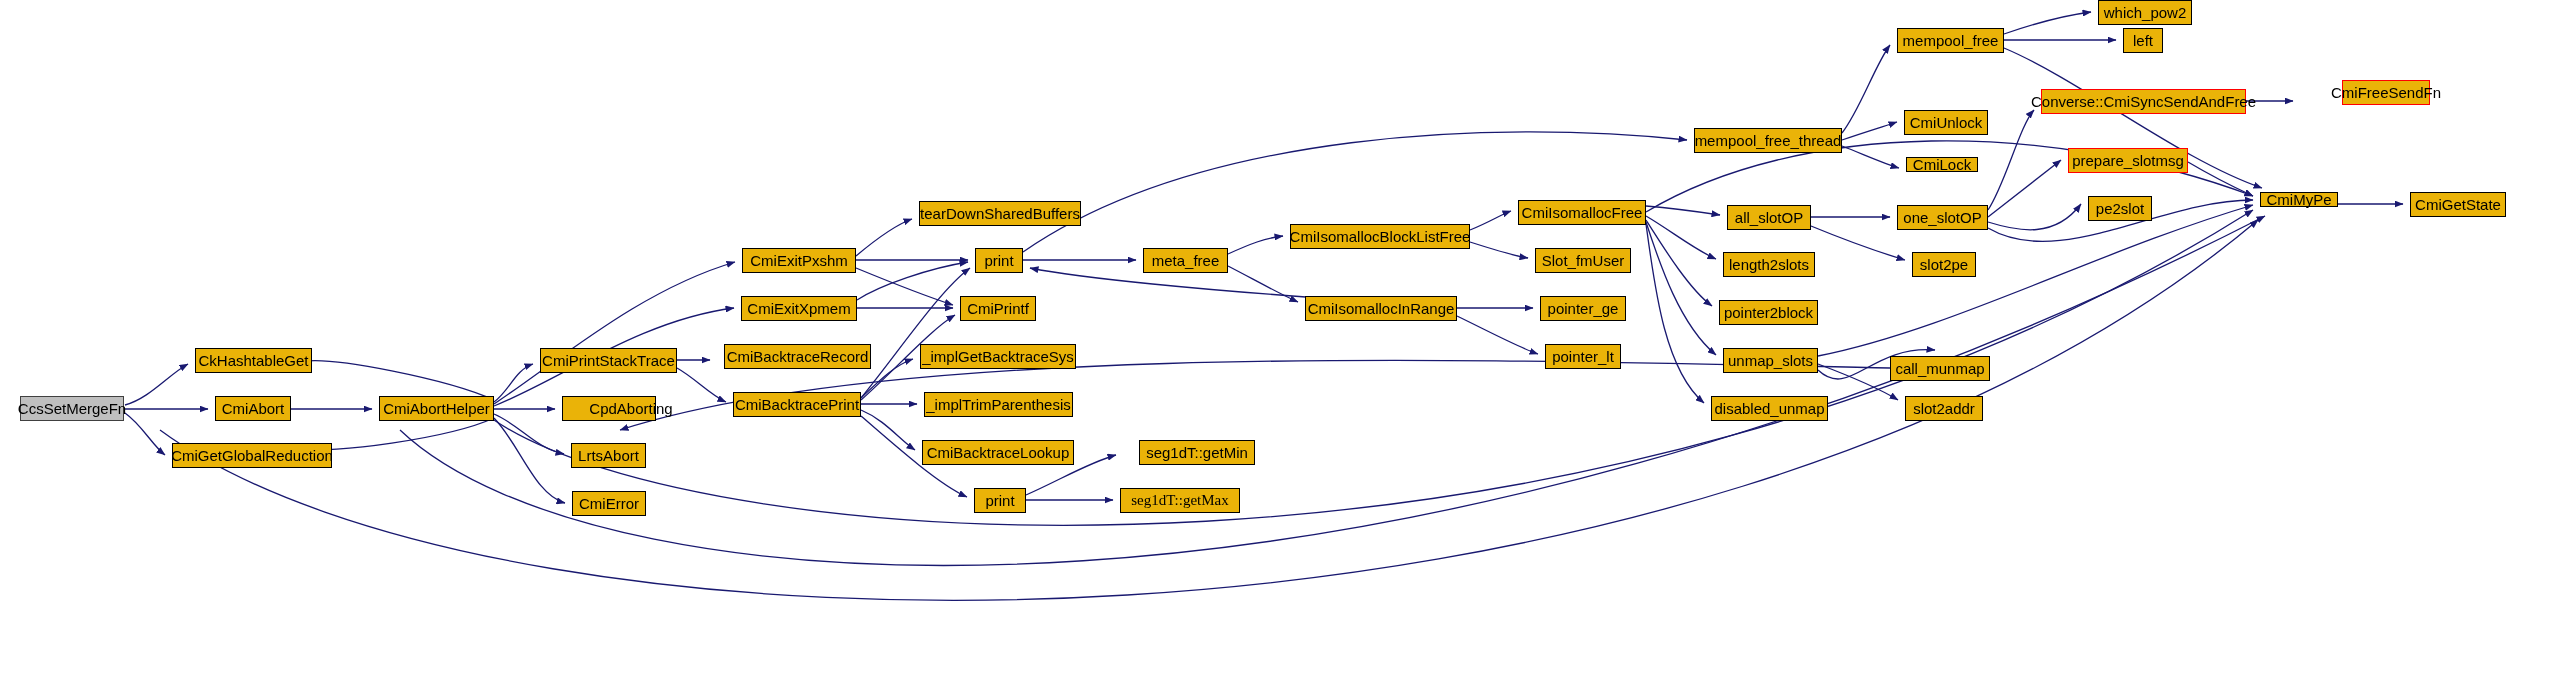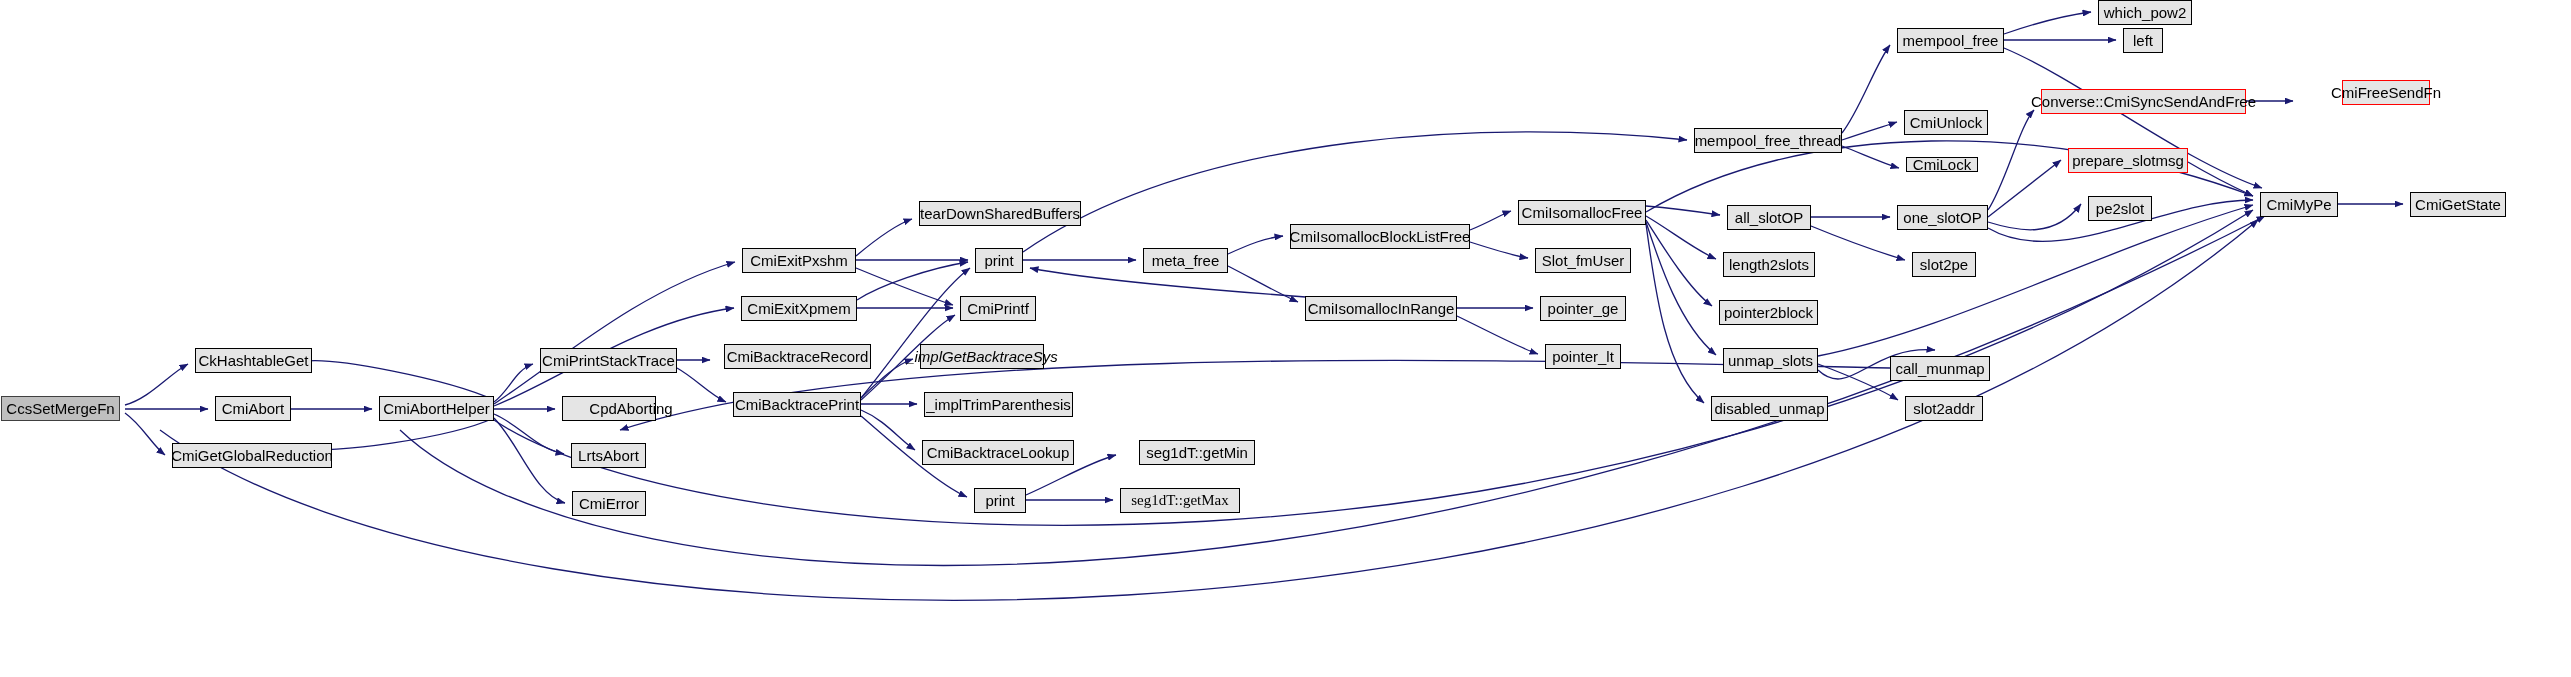--- a/index.html
+++ b/index.html
@@ -1,19 +1,19 @@
 <!DOCTYPE html>
 <html><head>
 <meta charset="utf-8">
 <style>
   html,body{margin:0;padding:0;background:#ffffff;}
   #canvas{position:relative;width:2571px;height:677px;background:#ffffff;
           font-family:"Liberation Sans","DejaVu Sans",sans-serif;overflow:hidden;}
   #edges{position:absolute;left:0;top:0;width:2571px;height:677px;pointer-events:none;}
-  .node{position:absolute;box-sizing:border-box;border:1px solid #000000;background:#e5e5e5;
+  .node{position:absolute;box-sizing:border-box;border:1px solid #000000;background:#eab308;
         display:flex;align-items:center;justify-content:center;
         font-size:15px;color:#000000;white-space:nowrap;line-height:1;}
   .node.red{border-color:#ff0000;}
   .node.cur{background:#bfbfbf;border-color:#404040;}
 </style>
 </head>
 <body>
 
 <div id="canvas">
 
@@ -109,37 +109,37 @@
 
       <path d="M2338,204 L2403,204"></path>
 
       <path d="M1890,368 C1500,360 900,340 620,430"></path>
       <path d="M400,430 C600,620 1400,660 2265,216"></path>
       <path d="M160,430 C500,680 1700,690 2258,220"></path>
     </g>
   </svg>
 
   <div id="nodes">
-      <div class="node cur" style="left: 1px; top: 396px; width: 119px; height: 25px;">CcsSetMergeFn</div>
+      <div class="node cur" style="left: 20px; top: 396px; width: 104px; height: 25px;">CcsSetMergeFn</div>
       <div class="node" style="left: 195px; top: 348px; width: 117px; height: 25px;">CkHashtableGet</div>
       <div class="node" style="left: 215px; top: 396px; width: 76px; height: 25px;">CmiAbort</div>
       <div class="node" style="left: 172px; top: 443px; width: 160px; height: 25px;">CmiGetGlobalReduction</div>
       <div class="node" style="left: 379px; top: 396px; width: 115px; height: 25px;">CmiAbortHelper</div>
       <div class="node" style="left: 540px; top: 348px; width: 137px; height: 25px;">CmiPrintStackTrace</div>
       <div class="node" style="left: 562px; top: 396px; width: 94px; height: 25px; padding-left: 44px;">CpdAborting</div>
       <div class="node" style="left: 571px; top: 443px; width: 75px; height: 25px;">LrtsAbort</div>
       <div class="node" style="left: 572px; top: 491px; width: 74px; height: 25px;">CmiError</div>
       <div class="node" style="left: 742px; top: 248px; width: 114px; height: 25px;">CmiExitPxshm</div>
       <div class="node" style="left: 741px; top: 296px; width: 116px; height: 25px;">CmiExitXpmem</div>
       <div class="node" style="left: 724px; top: 344px; width: 147px; height: 25px;">CmiBacktraceRecord</div>
       <div class="node" style="left: 733px; top: 392px; width: 128px; height: 25px;">CmiBacktracePrint</div>
       <div class="node" style="left: 919px; top: 201px; width: 162px; height: 25px;">tearDownSharedBuffers</div>
       <div class="node" style="left: 975px; top: 248px; width: 48px; height: 25px;">print</div>
       <div class="node" style="left: 960px; top: 296px; width: 76px; height: 25px;">CmiPrintf</div>
-      <div class="node" style="left: 920px; top: 344px; width: 124px; height: 25px; font-style: italic;">_implGetBacktraceSys</div>
+      <div class="node" style="left: 920px; top: 344px; width: 156px; height: 25px;">_implGetBacktraceSys</div>
       <div class="node" style="left: 924px; top: 392px; width: 149px; height: 25px;">_implTrimParenthesis</div>
       <div class="node" style="left: 922px; top: 440px; width: 152px; height: 25px;">CmiBacktraceLookup</div>
       <div class="node" style="left: 974px; top: 488px; width: 52px; height: 25px;">print</div>
       <div class="node" style="left: 1123px; top: 440px; width: 116px; height: 25px; margin-left: 16px;">seg1dT::getMin</div>
       <div class="node" style="left: 1120px; top: 488px; width: 120px; height: 25px; font-family: Liberation Serif, serif;">seg1dT::getMax</div>
       <div class="node" style="left: 1143px; top: 248px; width: 85px; height: 25px;">meta_free</div>
       <div class="node" style="left: 1290px; top: 224px; width: 180px; height: 25px;">CmiIsomallocBlockListFree</div>
       <div class="node" style="left: 1305px; top: 296px; width: 152px; height: 25px;">CmiIsomallocInRange</div>
       <div class="node" style="left: 1518px; top: 200px; width: 128px; height: 25px;">CmiIsomallocFree</div>
       <div class="node" style="left: 1535px; top: 248px; width: 96px; height: 25px;">Slot_fmUser</div>
@@ -156,17 +156,17 @@
       <div class="node" style="left: 1906px; top: 157px; width: 72px; height: 15px;">CmiLock</div>
       <div class="node" style="left: 1897px; top: 205px; width: 91px; height: 25px;">one_slotOP</div>
       <div class="node" style="left: 1912px; top: 252px; width: 64px; height: 25px;">slot2pe</div>
       <div class="node" style="left: 1905px; top: 396px; width: 78px; height: 25px;">slot2addr</div>
       <div class="node" style="left: 2098px; top: 0px; width: 94px; height: 25px;">which_pow2</div>
       <div class="node" style="left: 2123px; top: 28px; width: 40px; height: 25px;">left</div>
       <div class="node red" style="left: 2041px; top: 89px; width: 205px; height: 25px;">Converse::CmiSyncSendAndFree</div>
       <div class="node red" style="left: 2300px; top: 80px; width: 88px; height: 25px; margin-left: 42px;">CmiFreeSendFn</div>
       <div class="node red" style="left: 2068px; top: 148px; width: 120px; height: 25px;">prepare_slotmsg</div>
       <div class="node" style="left: 2088px; top: 196px; width: 64px; height: 25px;">pe2slot</div>
-      <div class="node" style="left: 2260px; top: 192px; width: 78px; height: 25px;">CmiMyPe</div>
+      <div class="node" style="left: 2260px; top: 192px; width: 78px; height: 15px;">CmiMyPe</div>
       <div class="node" style="left: 2410px; top: 192px; width: 96px; height: 25px;">CmiGetState</div>
       <div class="node" style="left: 1890px; top: 356px; width: 100px; height: 25px;">call_munmap</div>
     </div>
 </div>
 
 </body></html>

